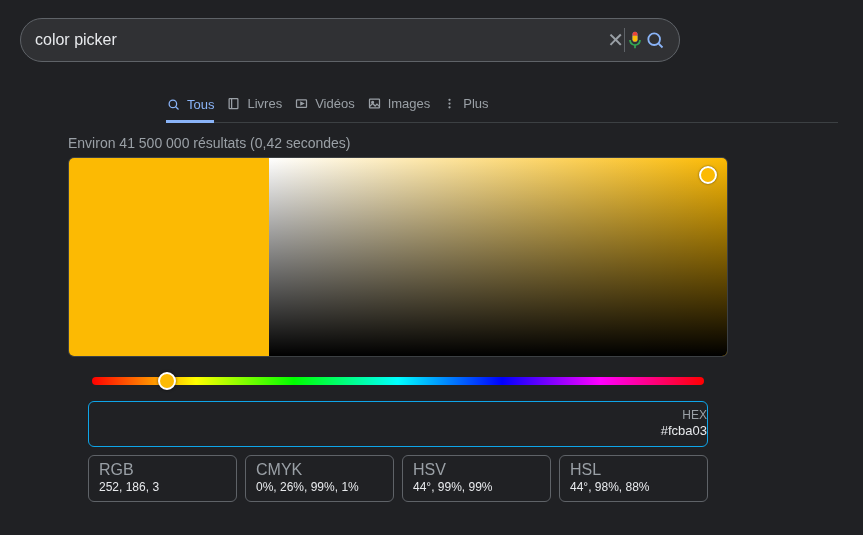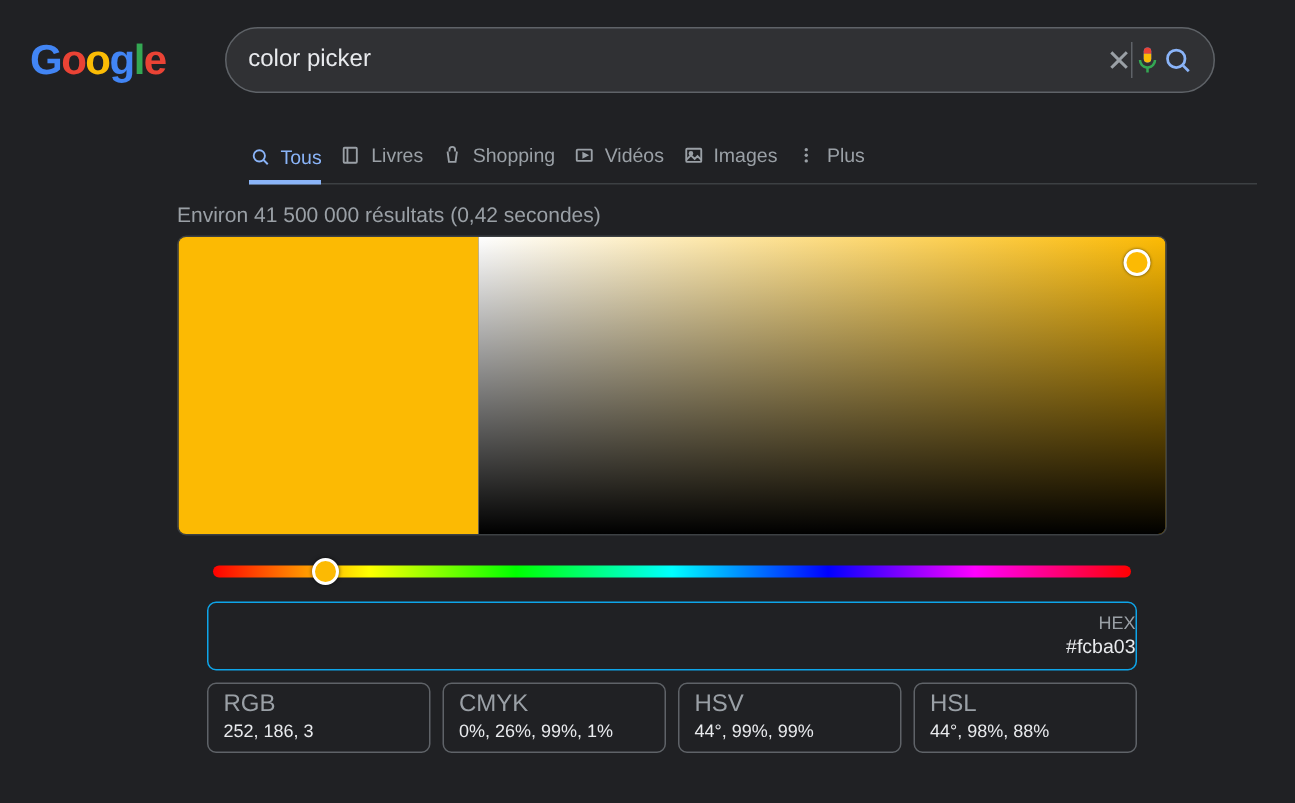--- a/index.html
+++ b/index.html
@@ -79,21 +79,21 @@
       padding-bottom: 8px;
     }
     .tab svg, .tab .uicon { width: 15px; height: 15px; flex-shrink: 0; }
     .tabs-right {
       margin-left: auto;
       display: flex;
       gap: 24px;
     }
     .tabs-right span { cursor: pointer; }
     .content {
-      margin-left: 118px;
+      margin-left: 68px;
       margin-top: 8px;
       width: 660px;
     }
     .stats {
       color: #9aa0a6;
       font-size: 14px;
       padding: 4px 0 6px 0;
     }
     .picker-box {
       width: 660px;
@@ -184,23 +184,20 @@
     .val-box .val {
       color: #e8eaed;
       font-size: 12px;
       margin-top: 1px;
     }
   </style>
 </head>
 <body>
 
 <div class="header">
-  <div class="logo">
-    <span class="g1">G</span><span class="o1">o</span><span class="o2">o</span><span class="g2">g</span><span class="l">l</span><span class="e">e</span>
-  </div>
   <div class="search-bar">
     <input type="text" value="color picker" style="">
     <span class="ico clear-x">✕</span>
     <span class="divider"></span>
     <span class="ico mic-icon">
       <svg viewBox="0 0 24 24">
           <path fill="#4285f4" d="M12 14a3 3 0 0 0 3-3V5a3 3 0 0 0-6 0v6a3 3 0 0 0 3 3z"></path>
           <path fill="#34a853" d="M11 18.9V22h2v-3.1a7 7 0 0 0 6-6.9h-2a5 5 0 0 1-10 0H5a7 7 0 0 0 6 6.9z"></path>
           <path fill="#ea4335" d="M12 2a3 3 0 0 1 3 3v2H9V5a3 3 0 0 1 3-3z"></path>
           <path fill="#fbbc05" d="M9 7h6v4a3 3 0 0 1-6 0V7z"></path>
@@ -225,27 +222,20 @@
   </div>
   <div class="tab">
     <svg viewBox="0 0 24 24" fill="none" stroke="#9aa0a6" stroke-width="2">
         <rect x="5" y="4" width="14" height="16" rx="1"></rect>
         <line x1="9" y1="4" x2="9" y2="20"></line>
       </svg>
     <span>Livres</span>
   </div>
   <div class="tab">
     <svg viewBox="0 0 24 24" fill="none" stroke="#9aa0a6" stroke-width="2">
-        <path d="M7 8l1.5 11h7L17 8"></path>
-        <path d="M9 8V6a3 3 0 0 1 6 0v2"></path>
-      </svg>
-    <span>Shopping</span>
-  </div>
-  <div class="tab">
-    <svg viewBox="0 0 24 24" fill="none" stroke="#9aa0a6" stroke-width="2">
         <rect x="4" y="6" width="16" height="12" rx="1"></rect>
         <polygon points="11,10 15,12 11,14" fill="#9aa0a6"></polygon>
       </svg>
     <span>Vidéos</span>
   </div>
   <div class="tab">
     <svg viewBox="0 0 24 24" fill="none" stroke="#9aa0a6" stroke-width="2">
         <rect x="4" y="5" width="16" height="14" rx="1"></rect>
         <circle cx="9" cy="10" r="1.5" fill="#9aa0a6"></circle>
         <path d="M4 17l5-5 4 4 3-3 4 4"></path>

